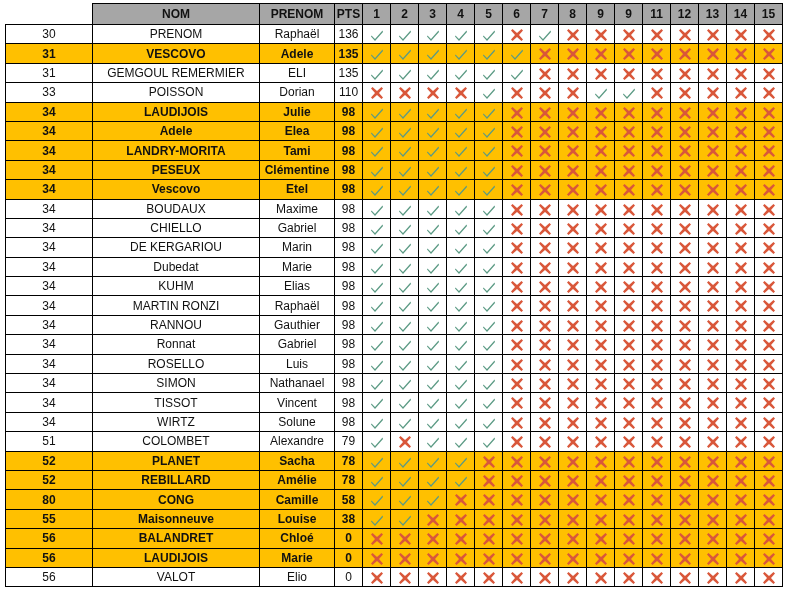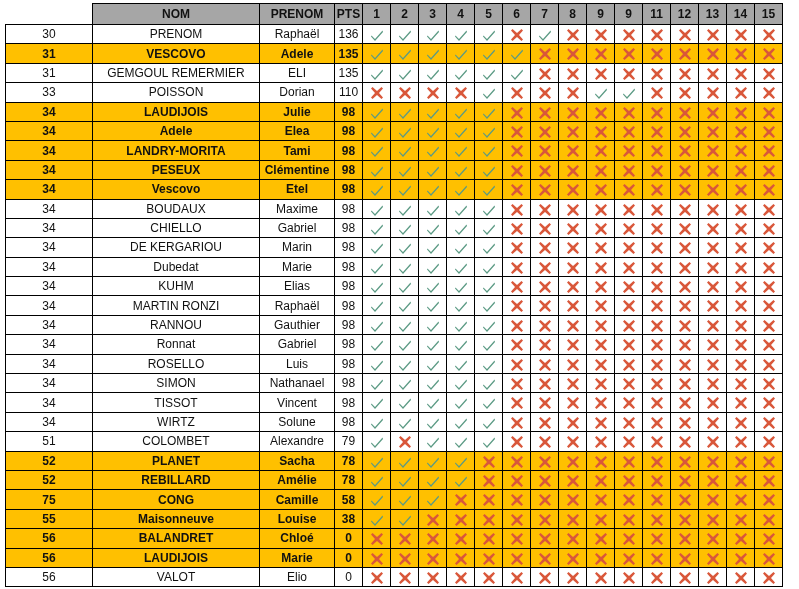--- a/index.html
+++ b/index.html
@@ -1281,21 +1281,21 @@
                 <path d="M2.5 1 L7 5 L11.5 1 L13 2.5 L9 7 L13 11.5 L11.5 13 L7 9 L2.5 13 L1 11.5 L5 7 L1 2.5 Z" fill="#d9573a"></path>
               </svg></span></td>
           <td><span class="mark"><svg viewBox="0 0 14 14" width="14" height="14">
                 <path d="M2.5 1 L7 5 L11.5 1 L13 2.5 L9 7 L13 11.5 L11.5 13 L7 9 L2.5 13 L1 11.5 L5 7 L1 2.5 Z" fill="#d9573a"></path>
               </svg></span></td>
           <td><span class="mark"><svg viewBox="0 0 14 14" width="14" height="14">
                 <path d="M2.5 1 L7 5 L11.5 1 L13 2.5 L9 7 L13 11.5 L11.5 13 L7 9 L2.5 13 L1 11.5 L5 7 L1 2.5 Z" fill="#d9573a"></path>
               </svg></span></td>
         </tr>
         <tr class="hl">
-          <td>75</td>
+          <td>80</td>
           <td>CONG</td>
           <td>Camille</td>
           <td>58</td>
           <td><span class="mark"><svg viewBox="0 0 14 14" width="14" height="14">
                 <path d="M1.5 7.5 L5 11 L12.5 2.5 L13 4 L5 13 L1 8.5 Z" fill="#5b9a84"></path>
               </svg></span></td>
           <td><span class="mark"><svg viewBox="0 0 14 14" width="14" height="14">
                 <path d="M1.5 7.5 L5 11 L12.5 2.5 L13 4 L5 13 L1 8.5 Z" fill="#5b9a84"></path>
               </svg></span></td>
           <td><span class="mark"><svg viewBox="0 0 14 14" width="14" height="14">

